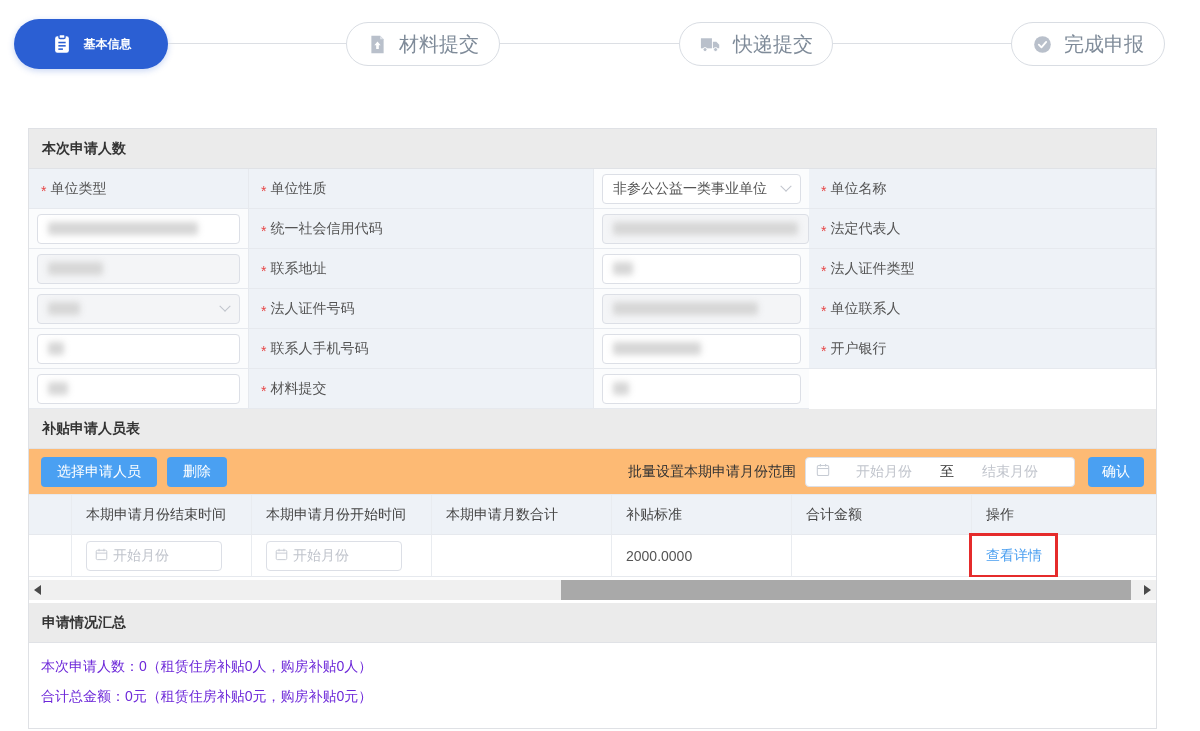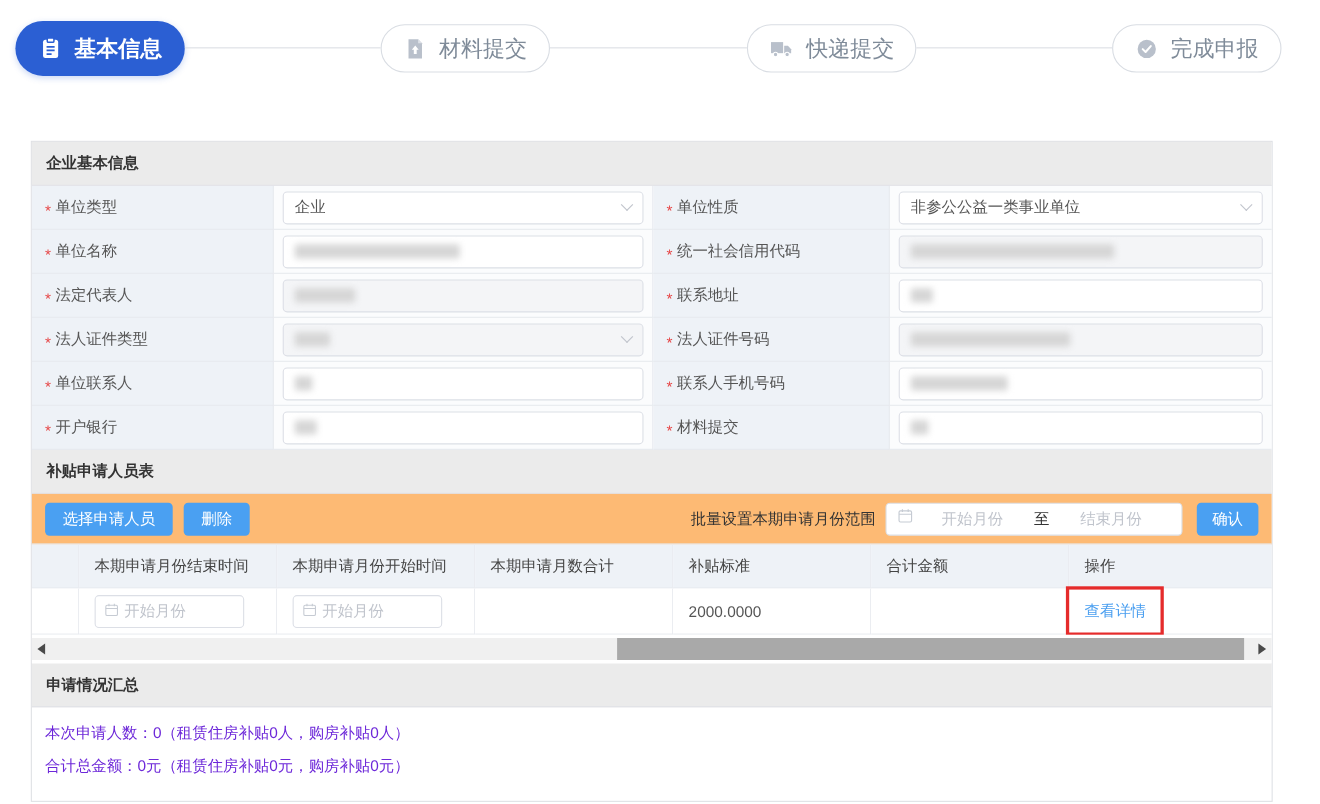--- a/index.html
+++ b/index.html
@@ -3,21 +3,21 @@
 <meta charset="utf-8">
 <style>
   * { margin:0; padding:0; box-sizing:border-box; }
   html,body { background:#fff; }
   body { font-family:"Liberation Sans","DejaVu Sans",sans-serif; }
   #stage { position:relative; width:1200px; height:731px; background:#fff; overflow:hidden; }
 
   
   .pill { position:absolute; display:flex; align-items:center; justify-content:center; gap:11px; }
   .pill-active { left:14px; top:19px; width:154px; height:50px; background:#2b5fd3; border-radius:25px;
-                 color:#fff; font-size:20px; font-weight:bold; box-shadow:0 2px 6px rgba(43,95,211,.25); cursor:pointer; }
+                 color:#fff; font-size:12px; font-weight:bold; box-shadow:0 2px 6px rgba(43,95,211,.25); cursor:pointer; }
   .pill-idle { top:22px; width:154px; height:44px; background:#fff; border:1px solid #d9dde3; border-radius:22px;
                color:#7f8b99; font-size:20px; cursor:pointer; }
   .connector { position:absolute; top:43px; height:1px; background:#dcdfe4; }
   .step-icon { display:flex; align-items:center; }
 
   
   .panel { position:absolute; left:28px; top:128px; width:1129px; height:601px;
            background:#fff; border:1px solid #dfe1e5; }
   .section-head { height:40px; background:#ebebeb; border-bottom:1px solid #e0e2e6;
                   display:flex; align-items:center; padding:0 13px;
@@ -129,34 +129,28 @@
         <circle cx="12" cy="12" r="9.5" fill="#b9c0cb"></circle>
         <path d="M7.8 12.2l3 3 5.4-6.2" stroke="#ffffff" stroke-width="2.1" fill="none" stroke-linecap="round" stroke-linejoin="round"></path>
       </svg>
     </span>
     <span>完成申报</span>
   </div>
 
   <div class="panel">
 
     <div class="section-head">
-      <span>企业基本信息</span>
+      <span>本次申请人数</span>
     </div>
 
     <div class="form-grid">
 
       <div class="f-lbl">
         <span class="req">*</span>
         <span>单位类型</span>
-      </div>
-      <div class="f-val">
-        <div class="ibox">
-          <span>企业</span>
-          <span class="chev"></span>
-        </div>
       </div>
       <div class="f-lbl">
         <span class="req">*</span>
         <span>单位性质</span>
       </div>
       <div class="f-val last">
         <div class="ibox">
           <span>非参公公益一类事业单位</span>
           <span class="chev"></span>
         </div>

